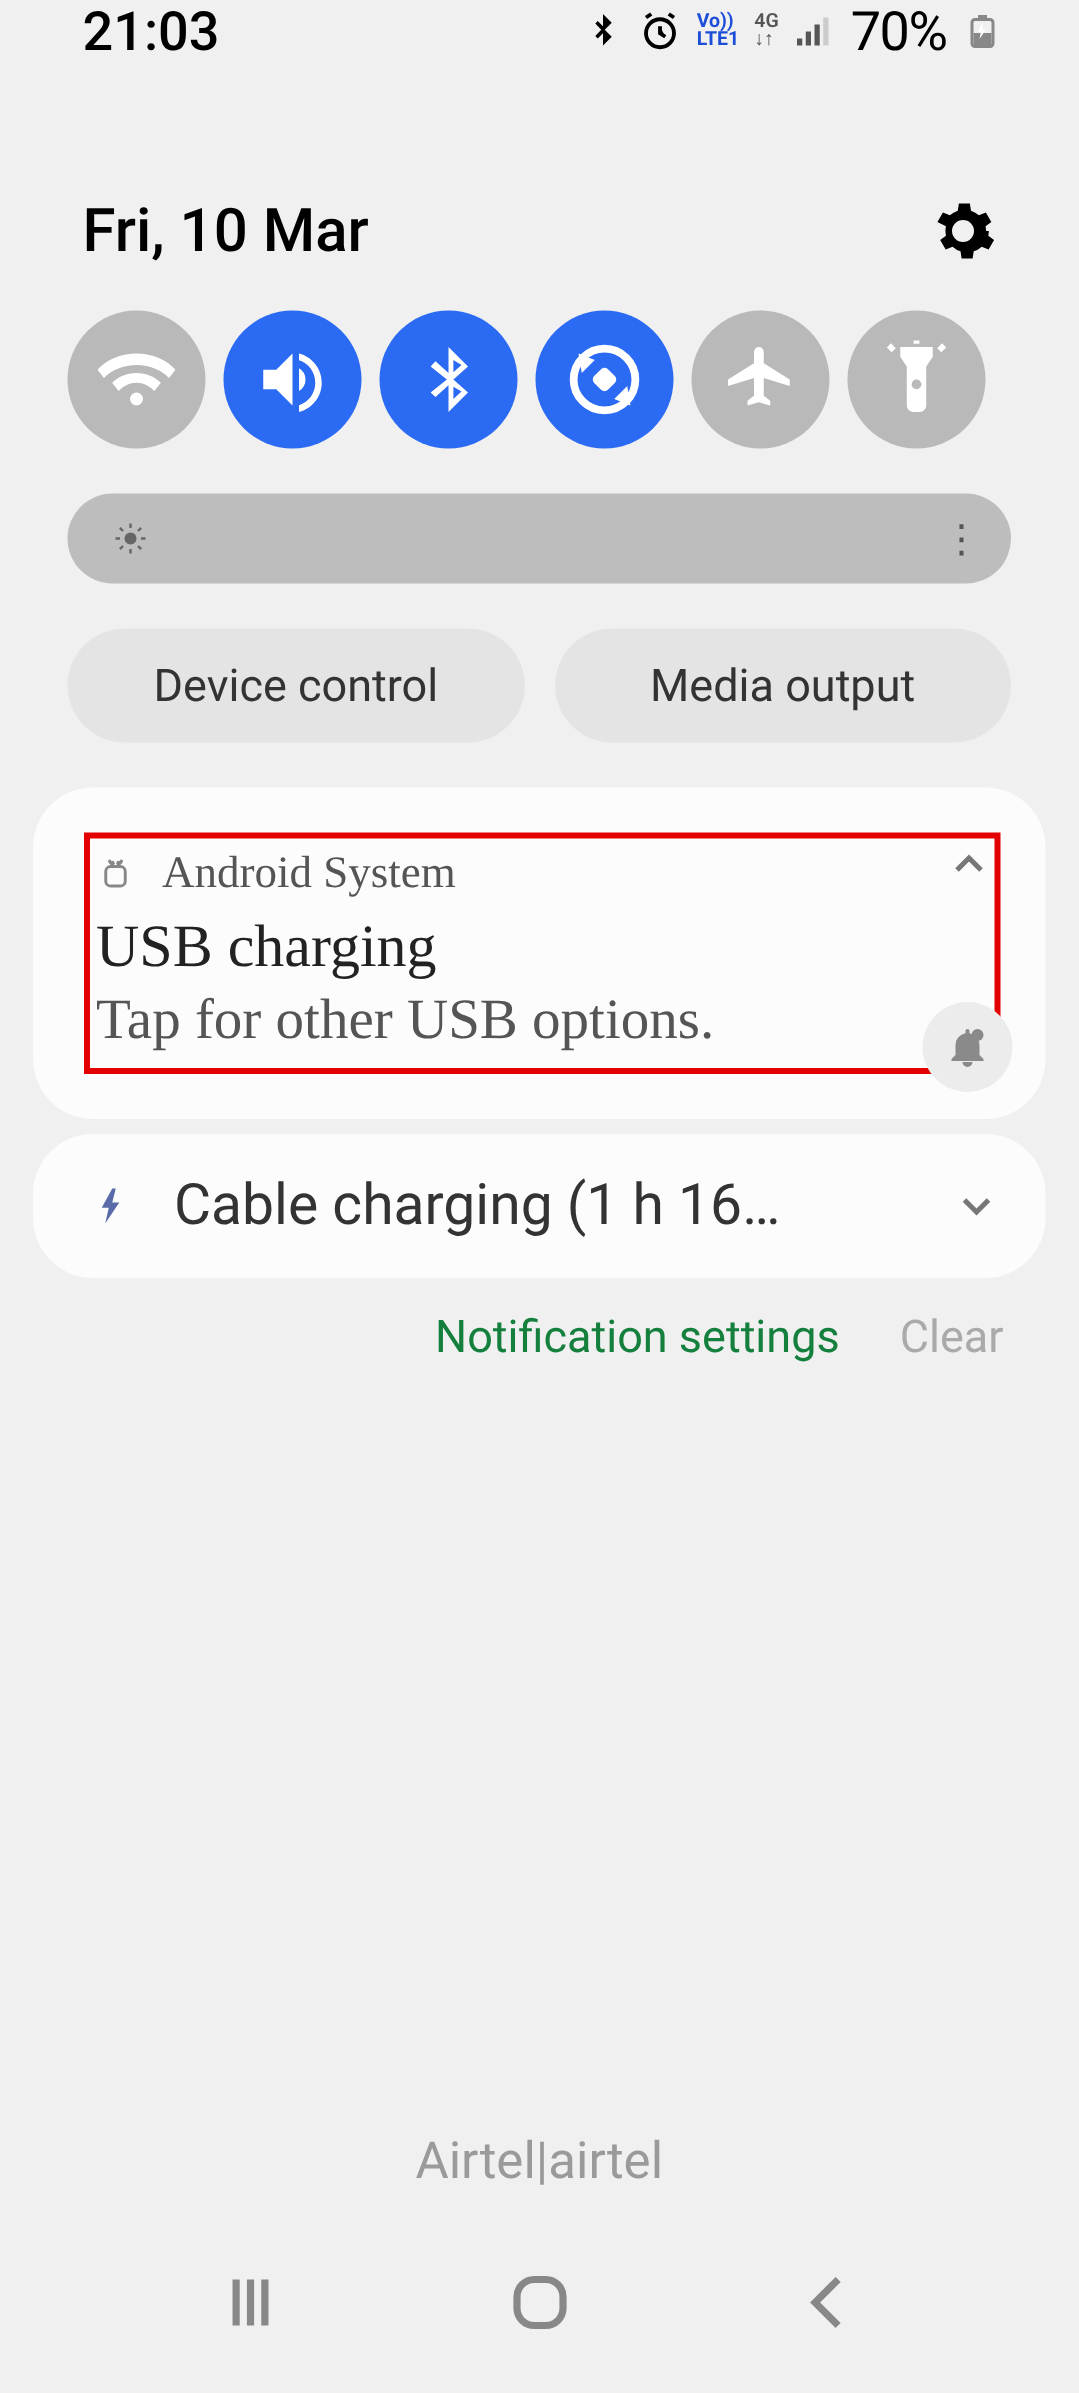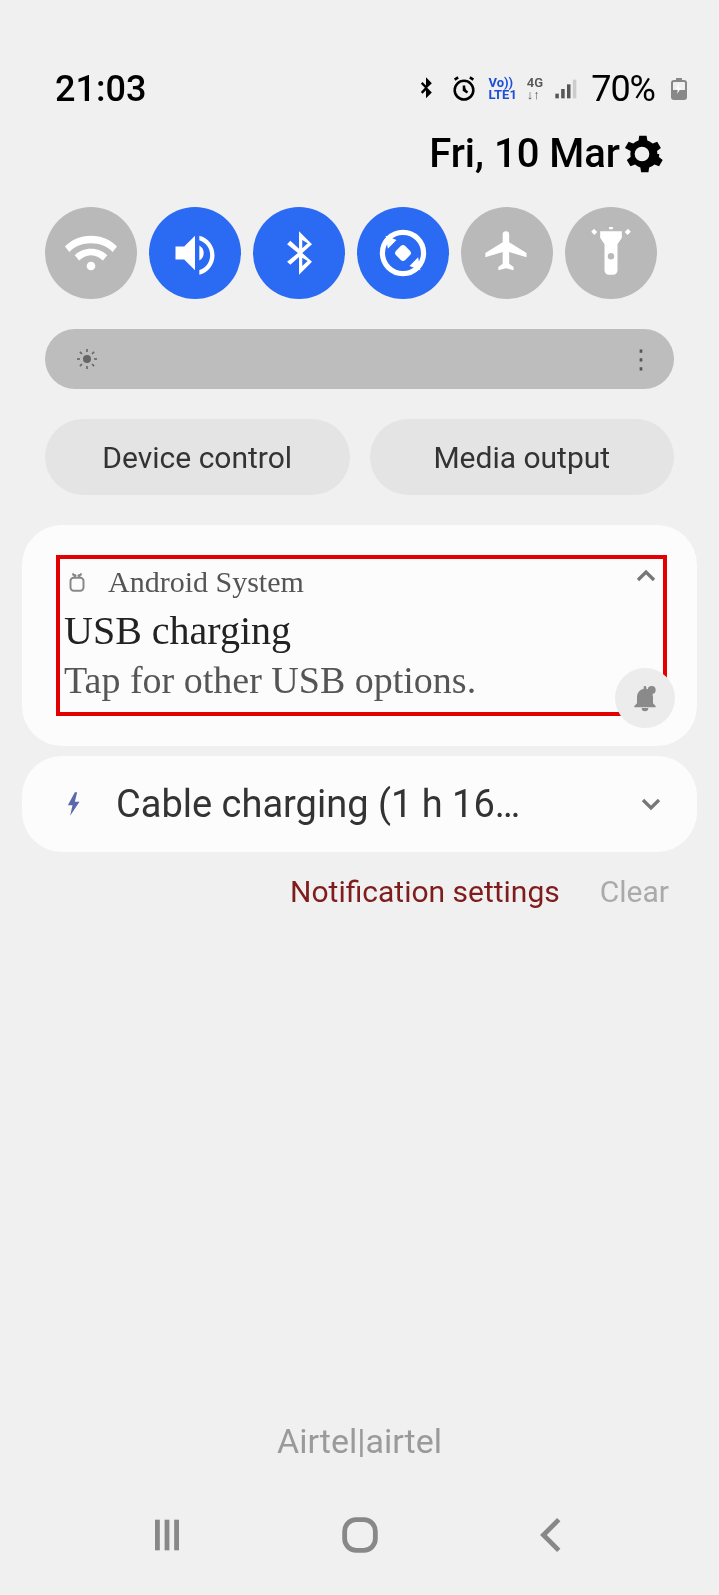--- a/index.html
+++ b/index.html
@@ -9,33 +9,33 @@
     font-family: -apple-system, "Segoe UI", Roboto, sans-serif;
     color: #000;
     position: relative;
     overflow: hidden;
   }
 
   
   .statusbar {
     display: flex;
     justify-content: space-between;
-    align-items: flex-end;
-    padding: 0 26px 0 55px;
+    align-items: flex-start;
+    padding: 0 50px 0 55px;
     height: 110px;
   }
   .statusbar .time { font-size: 36px; font-weight: 500; }
   .statusbar .right { display: flex; align-items: center; gap: 10px; }
   .statusbar .right .pct { font-size: 36px; font-weight: 400; letter-spacing: -1px;}
   .status-icon { width: 28px; height: 28px; display:inline-flex; align-items:center; justify-content:center; }
 
   
   .panel-header {
     display: flex;
-    justify-content: flex-end;
+    justify-content: space-between;
     align-items: center;
     padding: 20px 55px 20px 55px;
   }
   .panel-header .date { font-size: 40px; font-weight: 500; }
 
   
   .toggles {
     display: flex;
     gap: 12px;
     padding: 0 45px;
@@ -151,21 +151,21 @@
   }
 
   
   .links {
     display: flex;
     justify-content: flex-end;
     gap: 40px;
     padding: 22px 50px 0 0;
     font-size: 30px;
   }
-  .links .ns { color: #7f1d1d; }
+  .links .ns { color: #15803d; }
   .links .clr { color: #aaa; }
 
   
   .carrier {
     position: absolute;
     left: 0; right: 0;
     bottom: 134px;
     text-align: center;
     font-size: 34px;
     color: #9a9a9a;

